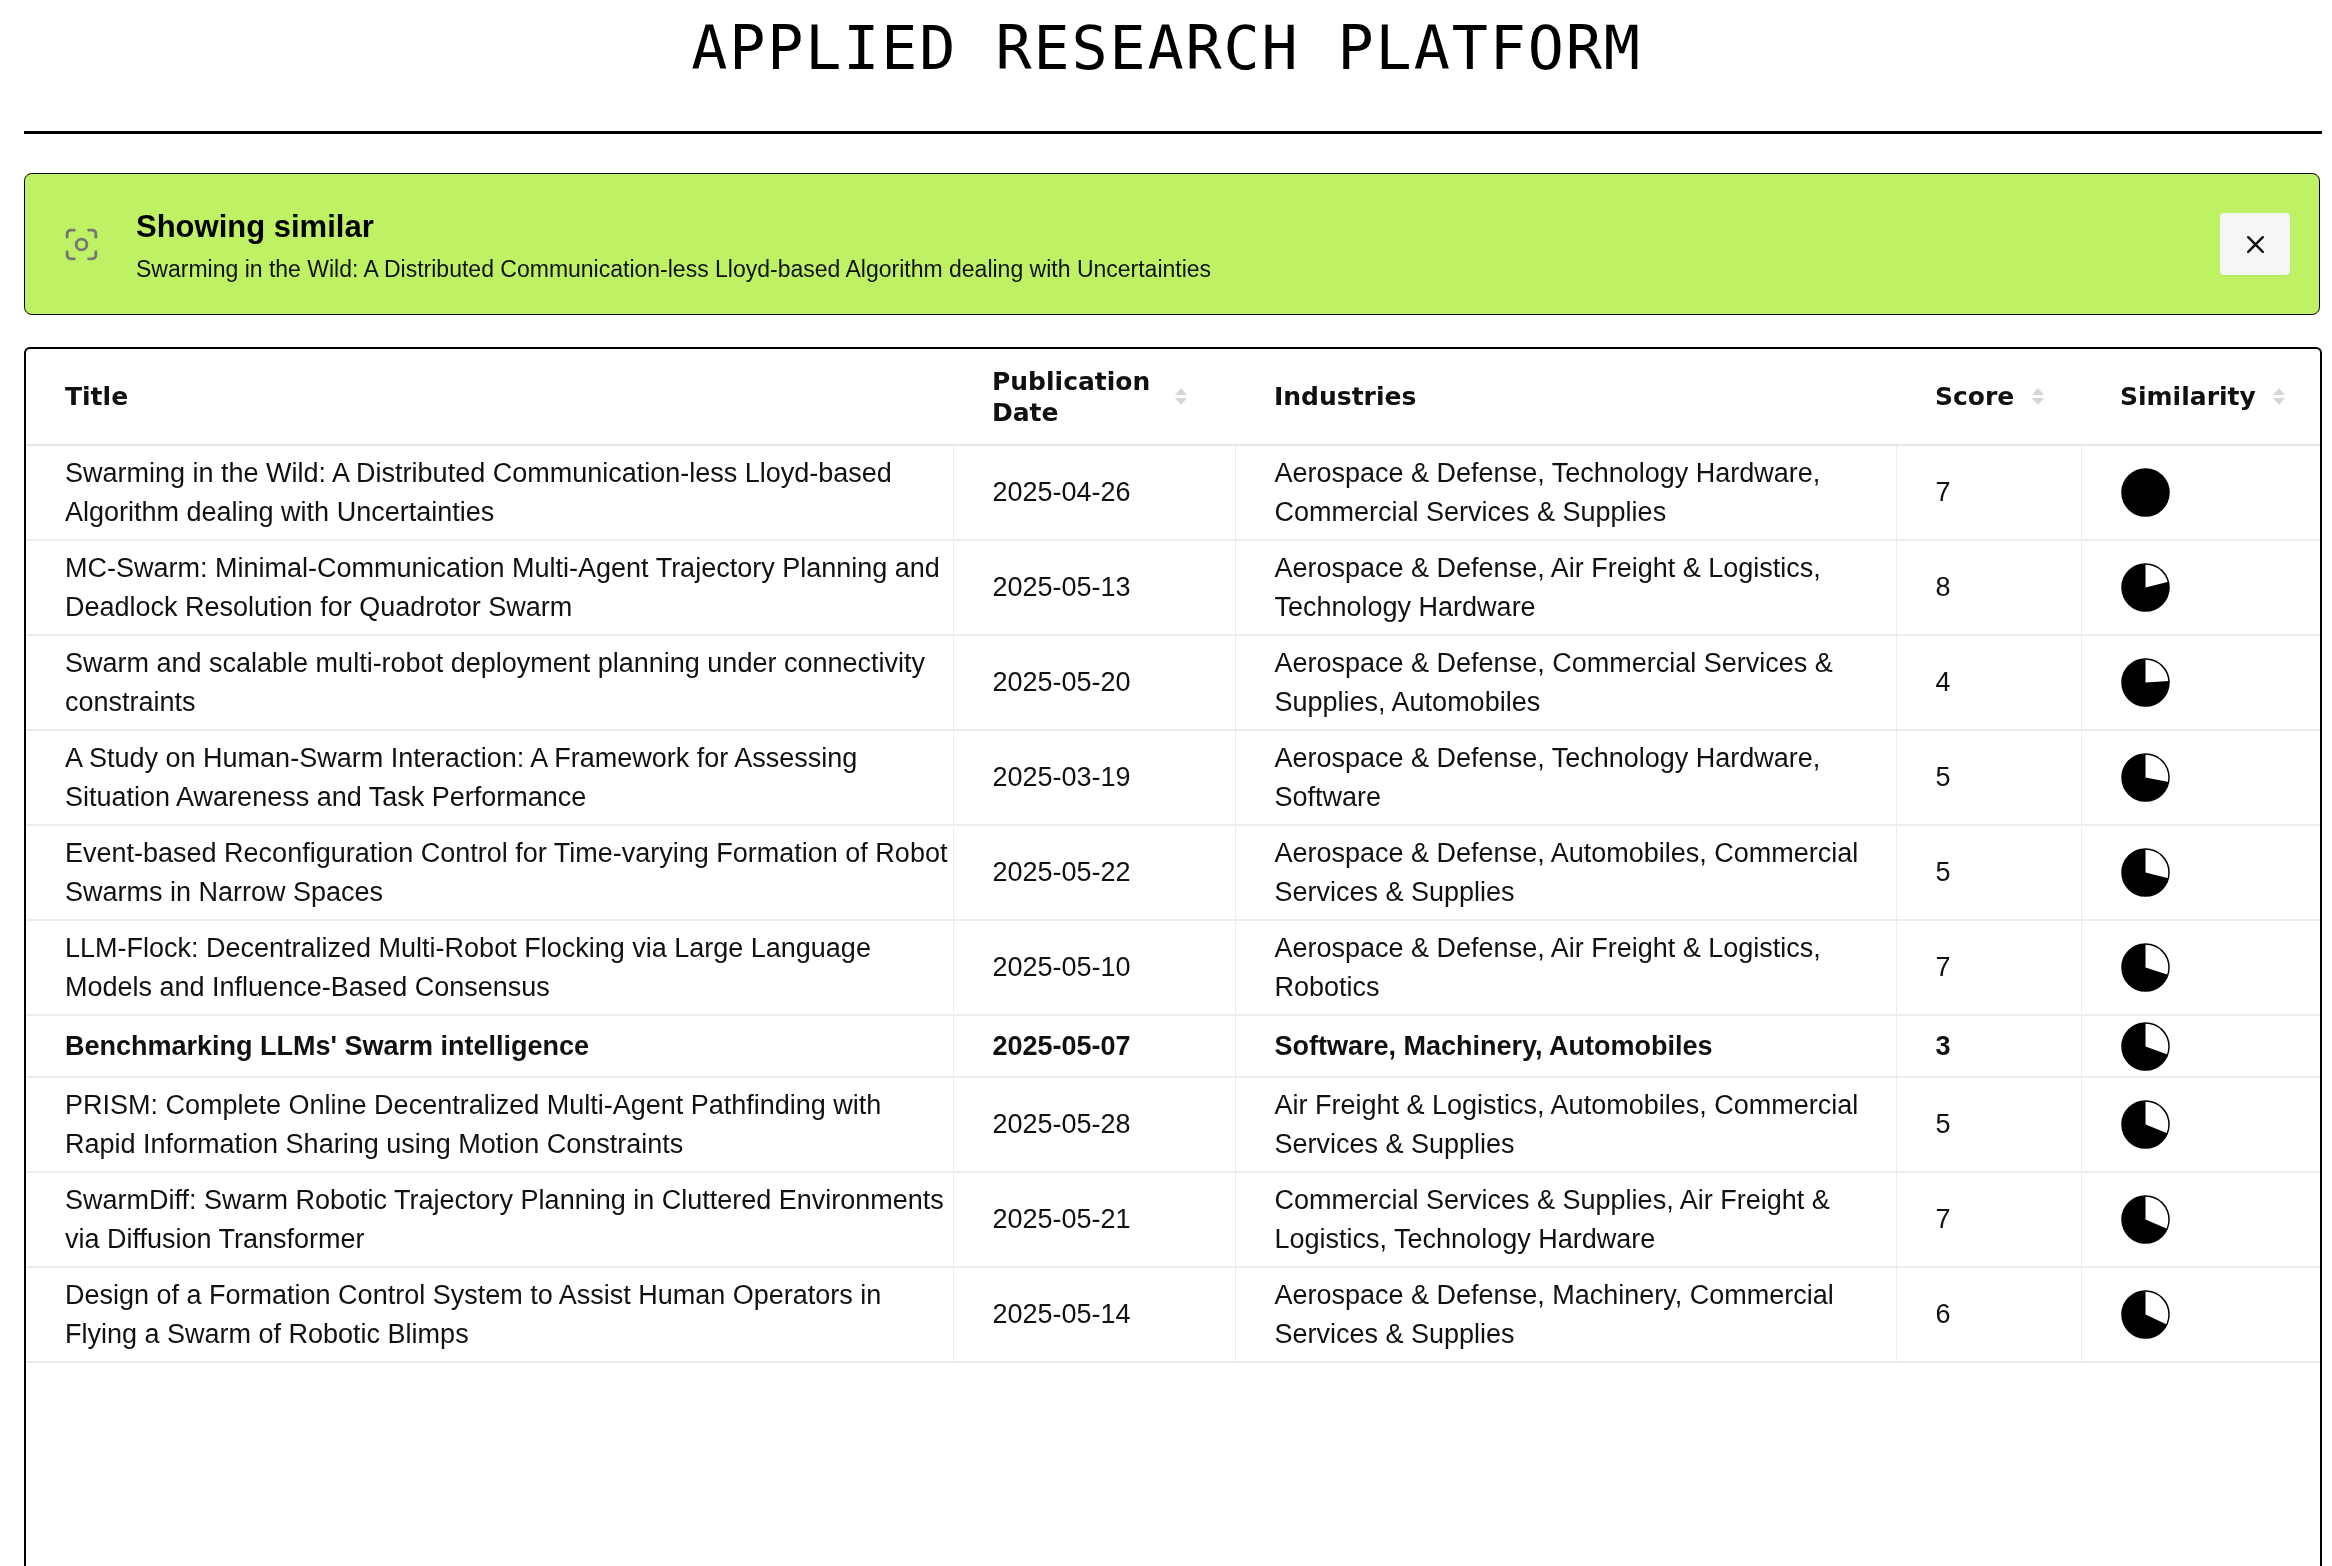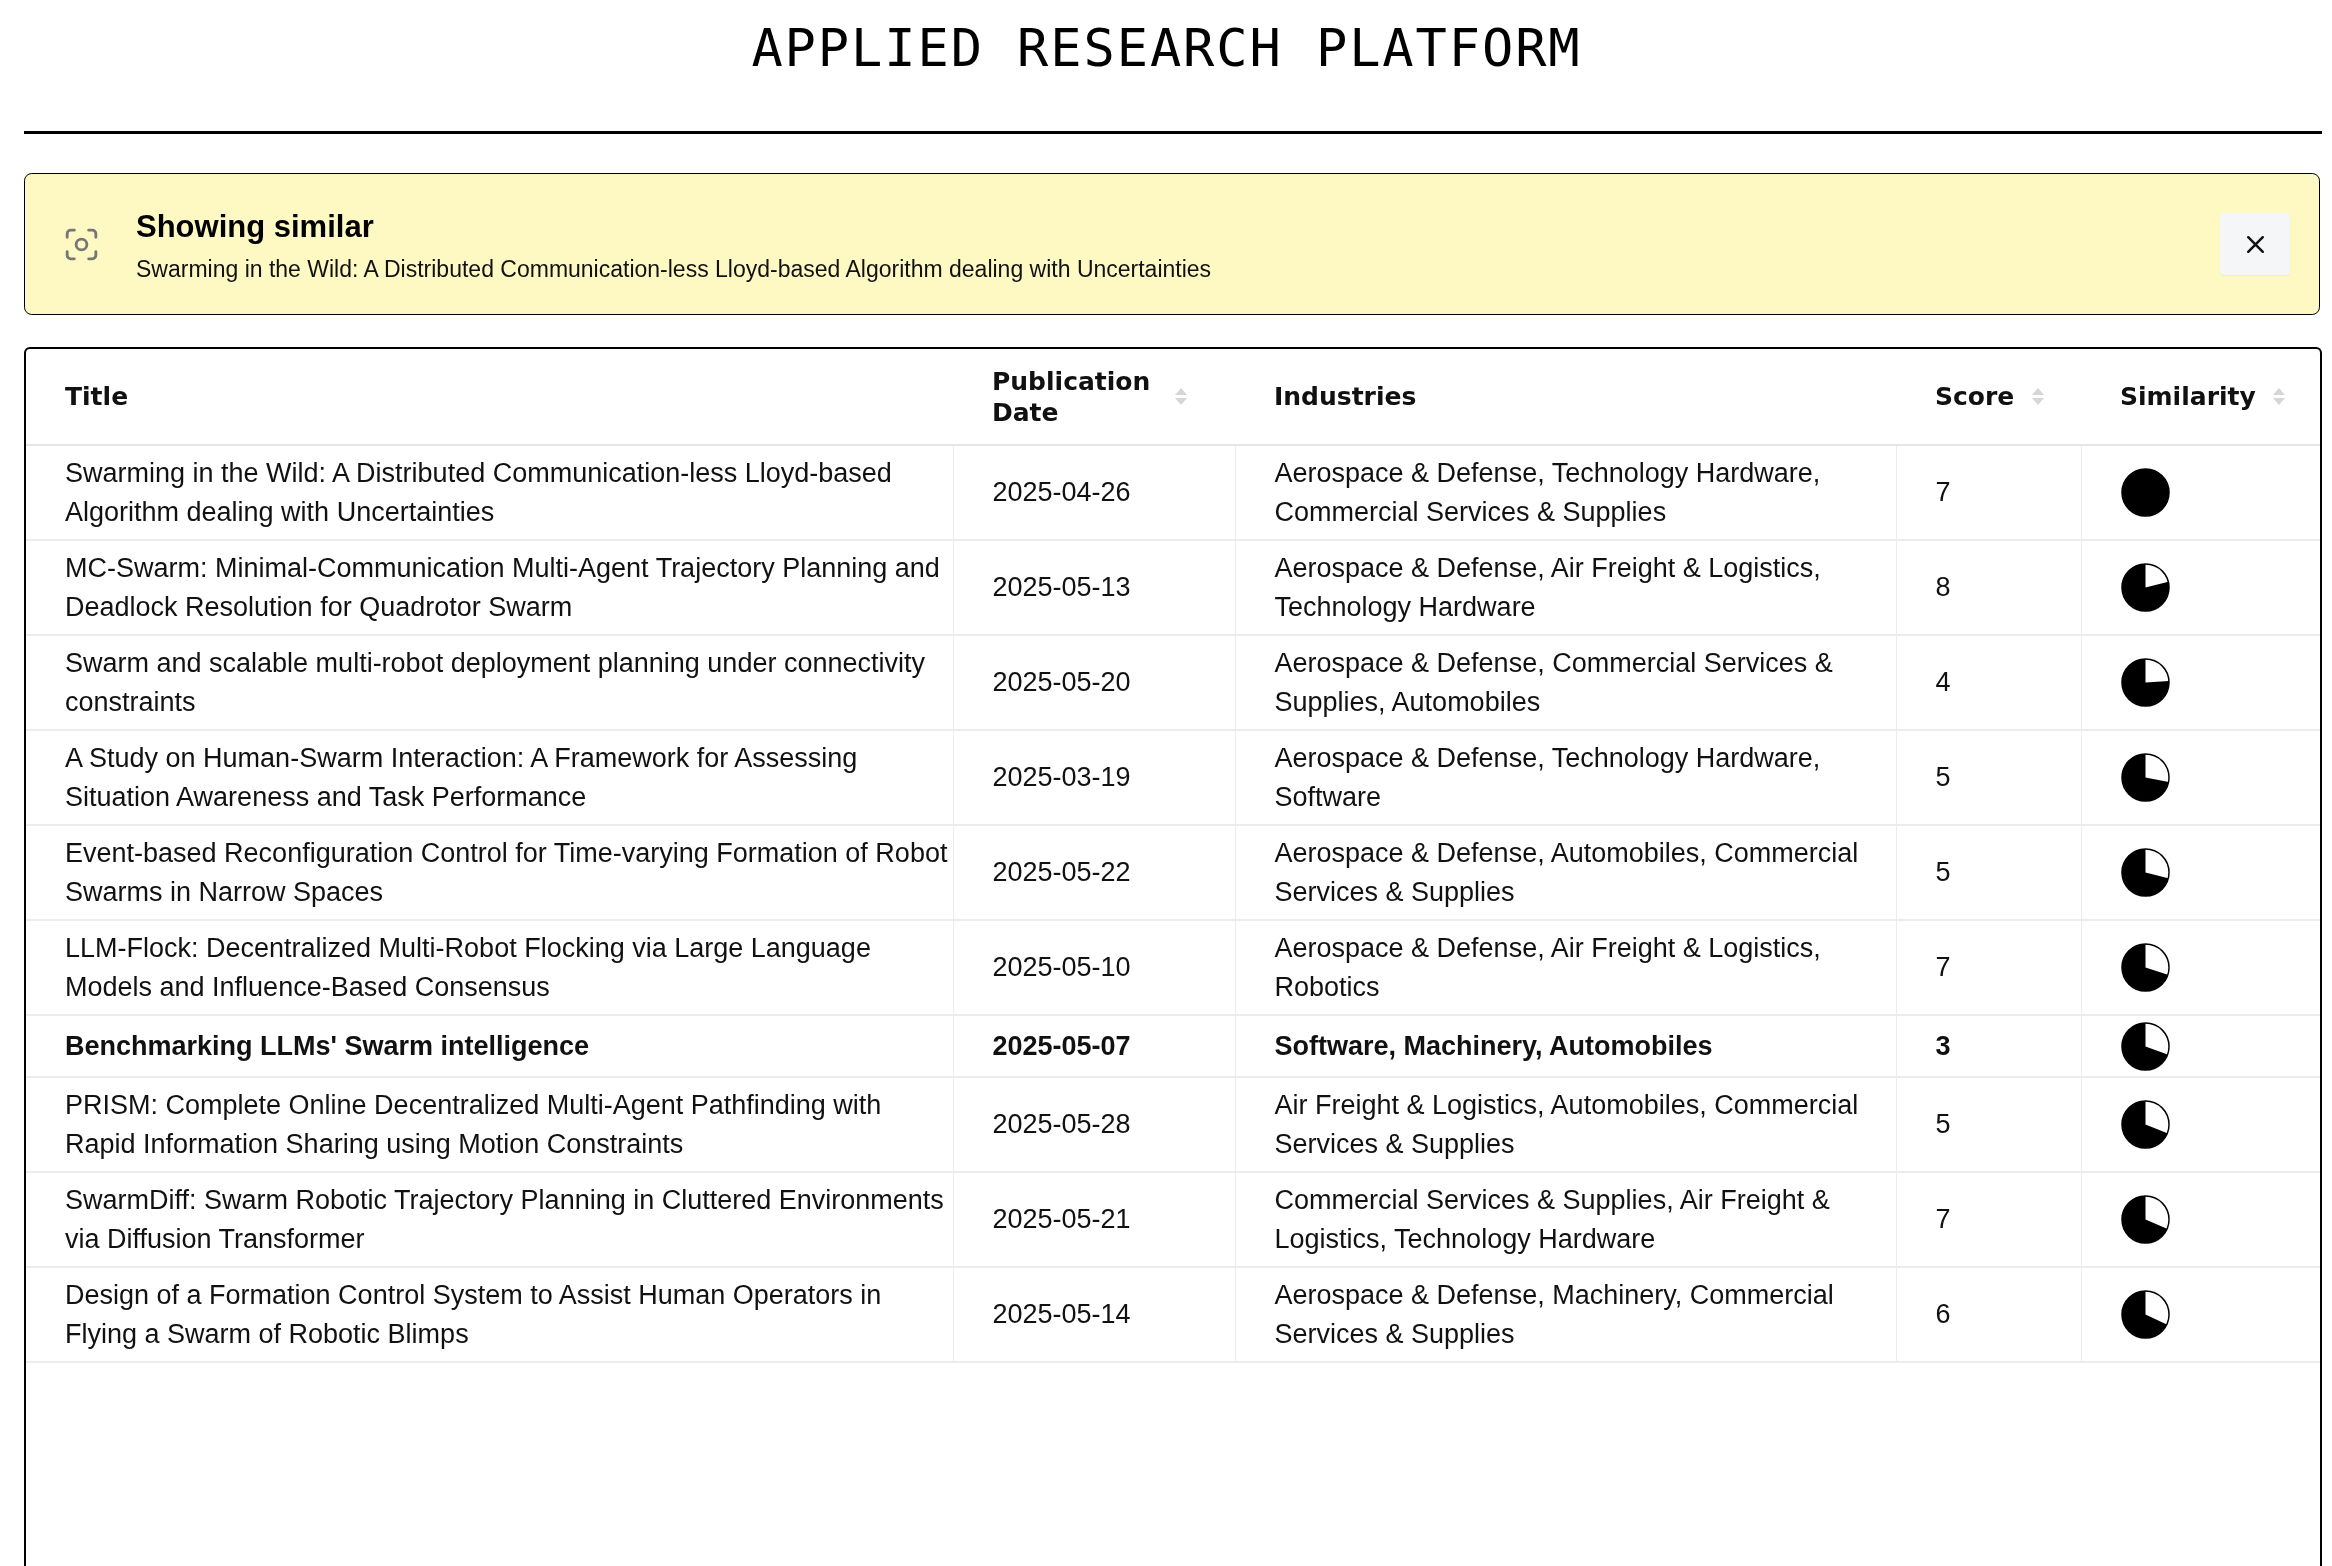--- a/index.html
+++ b/index.html
@@ -1,19 +1,19 @@
 <!DOCTYPE html>
 <html><head>
 <meta charset="utf-8">
 <style>
   html, body { margin: 0; padding: 0; background: #ffffff; }
   body { width: 2333px; height: 1566px; overflow: hidden; font-family: "Liberation Sans", "DejaVu Sans", sans-serif; color: #111; position: relative; }
-  .app-title { position: absolute; left: 0; top: 0; width: 2333px; height: 97px; text-align: center; font-family: "DejaVu Sans Mono", "Liberation Mono", monospace; font-size: 52px; line-height: 97px; letter-spacing: 1.9px; color: #000; margin: 0; font-weight: normal; }
+  .app-title { position: absolute; left: 0; top: 0; width: 2333px; height: 97px; text-align: center; font-family: "DejaVu Sans Mono", "Liberation Mono", monospace; font-size: 60px; line-height: 97px; letter-spacing: 1.9px; color: #000; margin: 0; font-weight: normal; }
   .divider { position: absolute; left: 24px; top: 131px; width: 2298px; height: 2.9px; background: #000; }
-  .banner { position: absolute; left: 24px; top: 173px; width: 2294px; height: 140px; background: #fef9c3; border: 1.9px solid #000; border-radius: 7.8px; box-sizing: content-box; }
+  .banner { position: absolute; left: 24px; top: 173px; width: 2294px; height: 140px; background: #bef264; border: 1.9px solid #000; border-radius: 7.8px; box-sizing: content-box; }
   .banner-icon { position: absolute; left: 35px; top: 49px; width: 43px; height: 43px; }
   .banner-heading { position: absolute; left: 111px; top: 35px; font-size: 31px; font-weight: bold; color: #000; }
   .banner-sub { position: absolute; left: 111px; top: 82px; font-size: 23px; color: #111; }
   .close-btn { position: absolute; right: 29px; top: 39px; width: 70px; height: 62px; background: #f5f6f8; border-radius: 3.9px; box-shadow: 0 1px 1.9px rgba(0,0,0,0.06); display: flex; align-items: center; justify-content: center; cursor: pointer; }
   .table-wrap { position: absolute; left: 24px; top: 347px; width: 2294px; height: 1261px; border: 2.9px solid #000; border-radius: 5.8px; border-bottom: none; overflow: hidden; }
   table { border-collapse: collapse; width: 100%; table-layout: fixed; }
   th { text-align: left; font-size: 25px; font-weight: 900; font-family: "DejaVu Sans", sans-serif; height: 95px; padding: 0 0 0 39px; border-bottom: 2.9px solid #e6e6e6; vertical-align: middle; line-height: 31px; }
   th .th-inner { display: flex; align-items: center; }
   th .sort { display: inline-flex; flex-direction: column; margin-left: 17.5px; gap: 2.9px; }
   th .sort span { width: 0; height: 0; border-left: 6.8px solid transparent; border-right: 6.8px solid transparent; }

